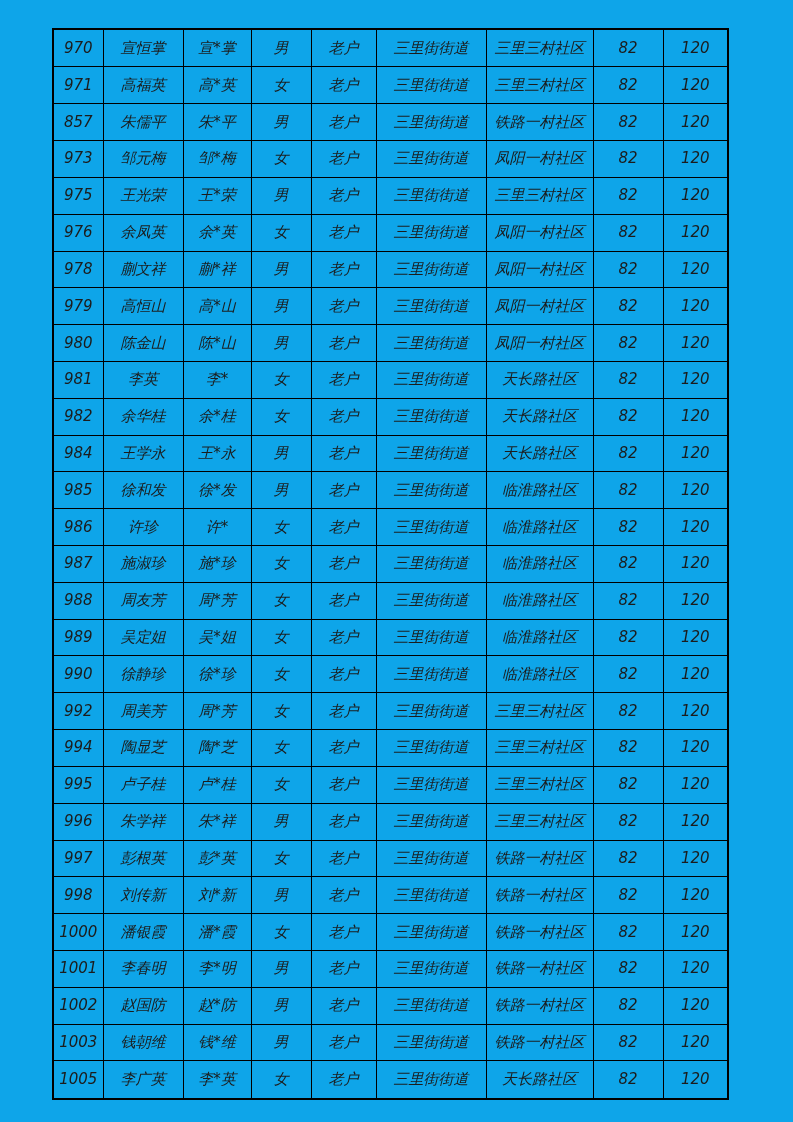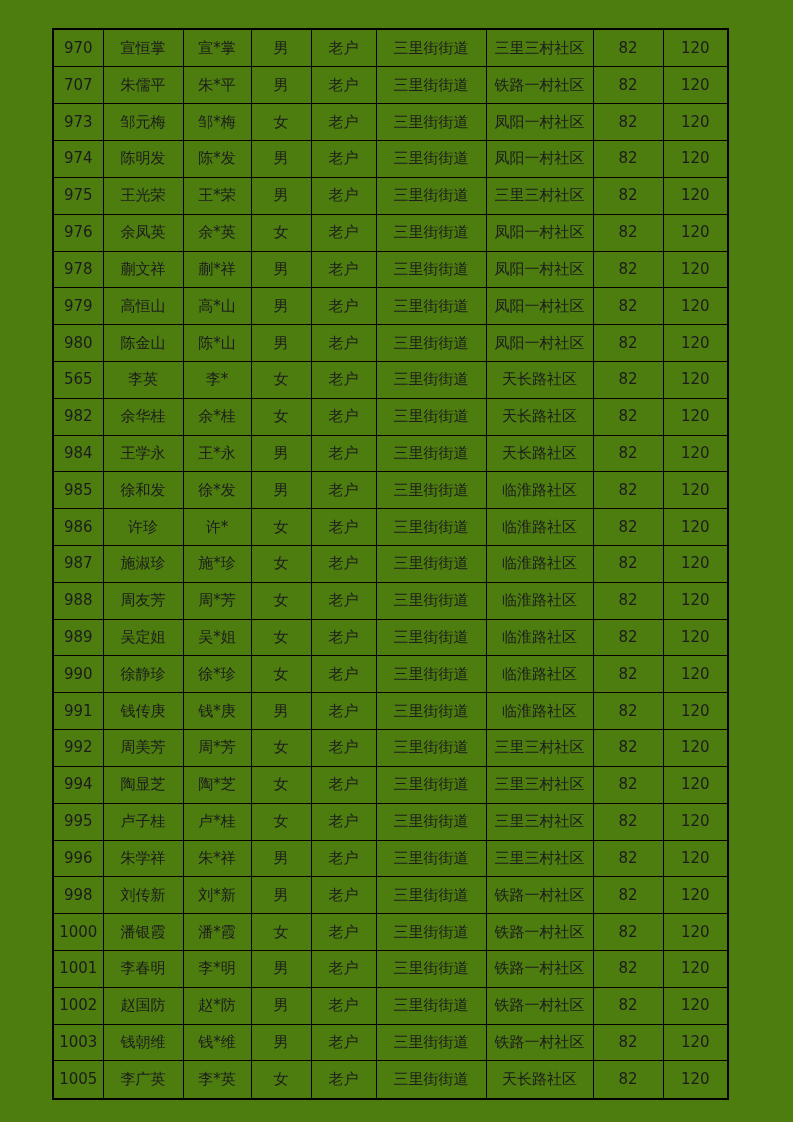--- a/index.html
+++ b/index.html
@@ -9,22 +9,23 @@
   body {
     width: 793px;
     height: 1122px;
     background: #ffffff;
     font-family: "DejaVu Sans", sans-serif;
   }
   .page {
     position: relative;
     width: 793px;
     height: 1122px;
-    background: #4d7c0f;
+    background: #0ea5e9;
     overflow: hidden;
+    font-style: italic;
   }
   table.roster {
     position: absolute;
     left: 52px;
     top: 28px;
     width: 675px;
     height: 1072px;
     border-collapse: collapse;
     table-layout: fixed;
     border: 2px solid #000000;
@@ -63,21 +64,32 @@
           <td>宣恒掌</td>
           <td>宣*掌</td>
           <td>男</td>
           <td>老户</td>
           <td>三里街街道</td>
           <td>三里三村社区</td>
           <td>82</td>
           <td>120</td>
         </tr>
         <tr>
-          <td>707</td>
+          <td>971</td>
+          <td>高福英</td>
+          <td>高*英</td>
+          <td>女</td>
+          <td>老户</td>
+          <td>三里街街道</td>
+          <td>三里三村社区</td>
+          <td>82</td>
+          <td>120</td>
+        </tr>
+        <tr>
+          <td>857</td>
           <td>朱儒平</td>
           <td>朱*平</td>
           <td>男</td>
           <td>老户</td>
           <td>三里街街道</td>
           <td>铁路一村社区</td>
           <td>82</td>
           <td>120</td>
         </tr>
         <tr>
@@ -85,31 +97,20 @@
           <td>邹元梅</td>
           <td>邹*梅</td>
           <td>女</td>
           <td>老户</td>
           <td>三里街街道</td>
           <td>凤阳一村社区</td>
           <td>82</td>
           <td>120</td>
         </tr>
         <tr>
-          <td>974</td>
-          <td>陈明发</td>
-          <td>陈*发</td>
-          <td>男</td>
-          <td>老户</td>
-          <td>三里街街道</td>
-          <td>凤阳一村社区</td>
-          <td>82</td>
-          <td>120</td>
-        </tr>
-        <tr>
           <td>975</td>
           <td>王光荣</td>
           <td>王*荣</td>
           <td>男</td>
           <td>老户</td>
           <td>三里街街道</td>
           <td>三里三村社区</td>
           <td>82</td>
           <td>120</td>
         </tr>
@@ -151,21 +152,21 @@
           <td>陈金山</td>
           <td>陈*山</td>
           <td>男</td>
           <td>老户</td>
           <td>三里街街道</td>
           <td>凤阳一村社区</td>
           <td>82</td>
           <td>120</td>
         </tr>
         <tr>
-          <td>565</td>
+          <td>981</td>
           <td>李英</td>
           <td>李*</td>
           <td>女</td>
           <td>老户</td>
           <td>三里街街道</td>
           <td>天长路社区</td>
           <td>82</td>
           <td>120</td>
         </tr>
         <tr>
@@ -250,31 +251,20 @@
           <td>徐静珍</td>
           <td>徐*珍</td>
           <td>女</td>
           <td>老户</td>
           <td>三里街街道</td>
           <td>临淮路社区</td>
           <td>82</td>
           <td>120</td>
         </tr>
         <tr>
-          <td>991</td>
-          <td>钱传庚</td>
-          <td>钱*庚</td>
-          <td>男</td>
-          <td>老户</td>
-          <td>三里街街道</td>
-          <td>临淮路社区</td>
-          <td>82</td>
-          <td>120</td>
-        </tr>
-        <tr>
           <td>992</td>
           <td>周美芳</td>
           <td>周*芳</td>
           <td>女</td>
           <td>老户</td>
           <td>三里街街道</td>
           <td>三里三村社区</td>
           <td>82</td>
           <td>120</td>
         </tr>
@@ -301,20 +291,31 @@
           <td>120</td>
         </tr>
         <tr>
           <td>996</td>
           <td>朱学祥</td>
           <td>朱*祥</td>
           <td>男</td>
           <td>老户</td>
           <td>三里街街道</td>
           <td>三里三村社区</td>
+          <td>82</td>
+          <td>120</td>
+        </tr>
+        <tr>
+          <td>997</td>
+          <td>彭根英</td>
+          <td>彭*英</td>
+          <td>女</td>
+          <td>老户</td>
+          <td>三里街街道</td>
+          <td>铁路一村社区</td>
           <td>82</td>
           <td>120</td>
         </tr>
         <tr>
           <td>998</td>
           <td>刘传新</td>
           <td>刘*新</td>
           <td>男</td>
           <td>老户</td>
           <td>三里街街道</td>

